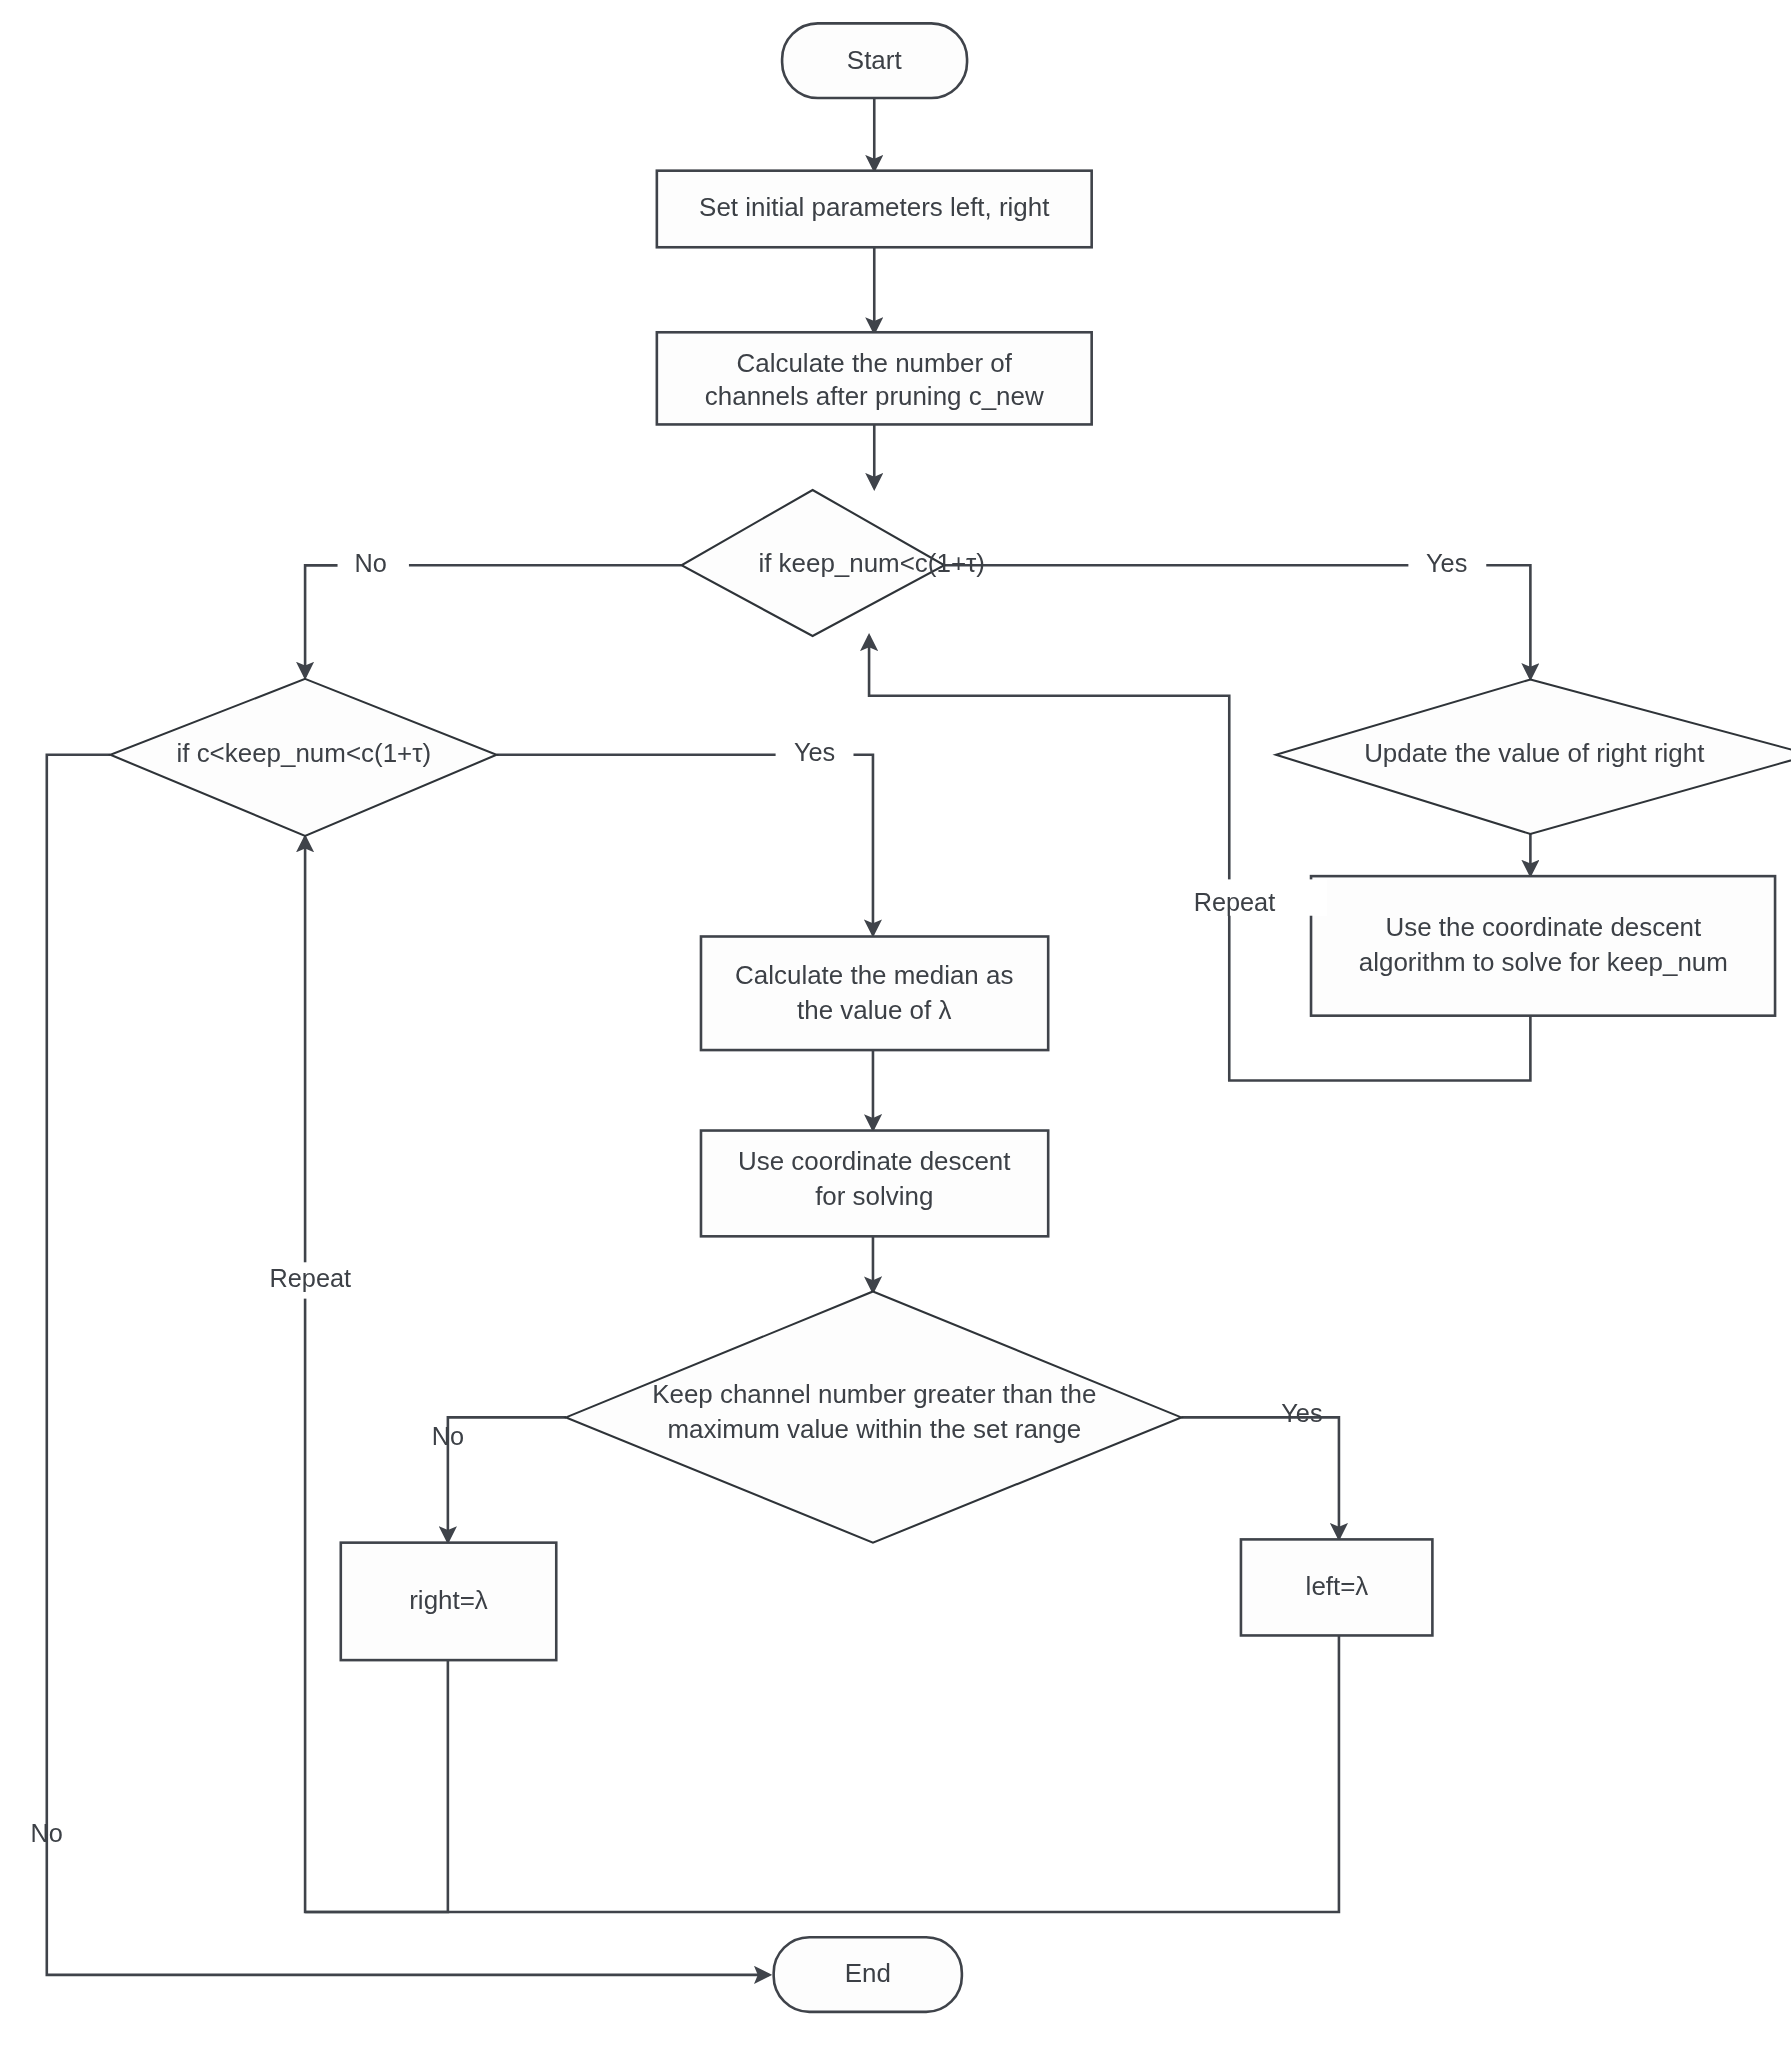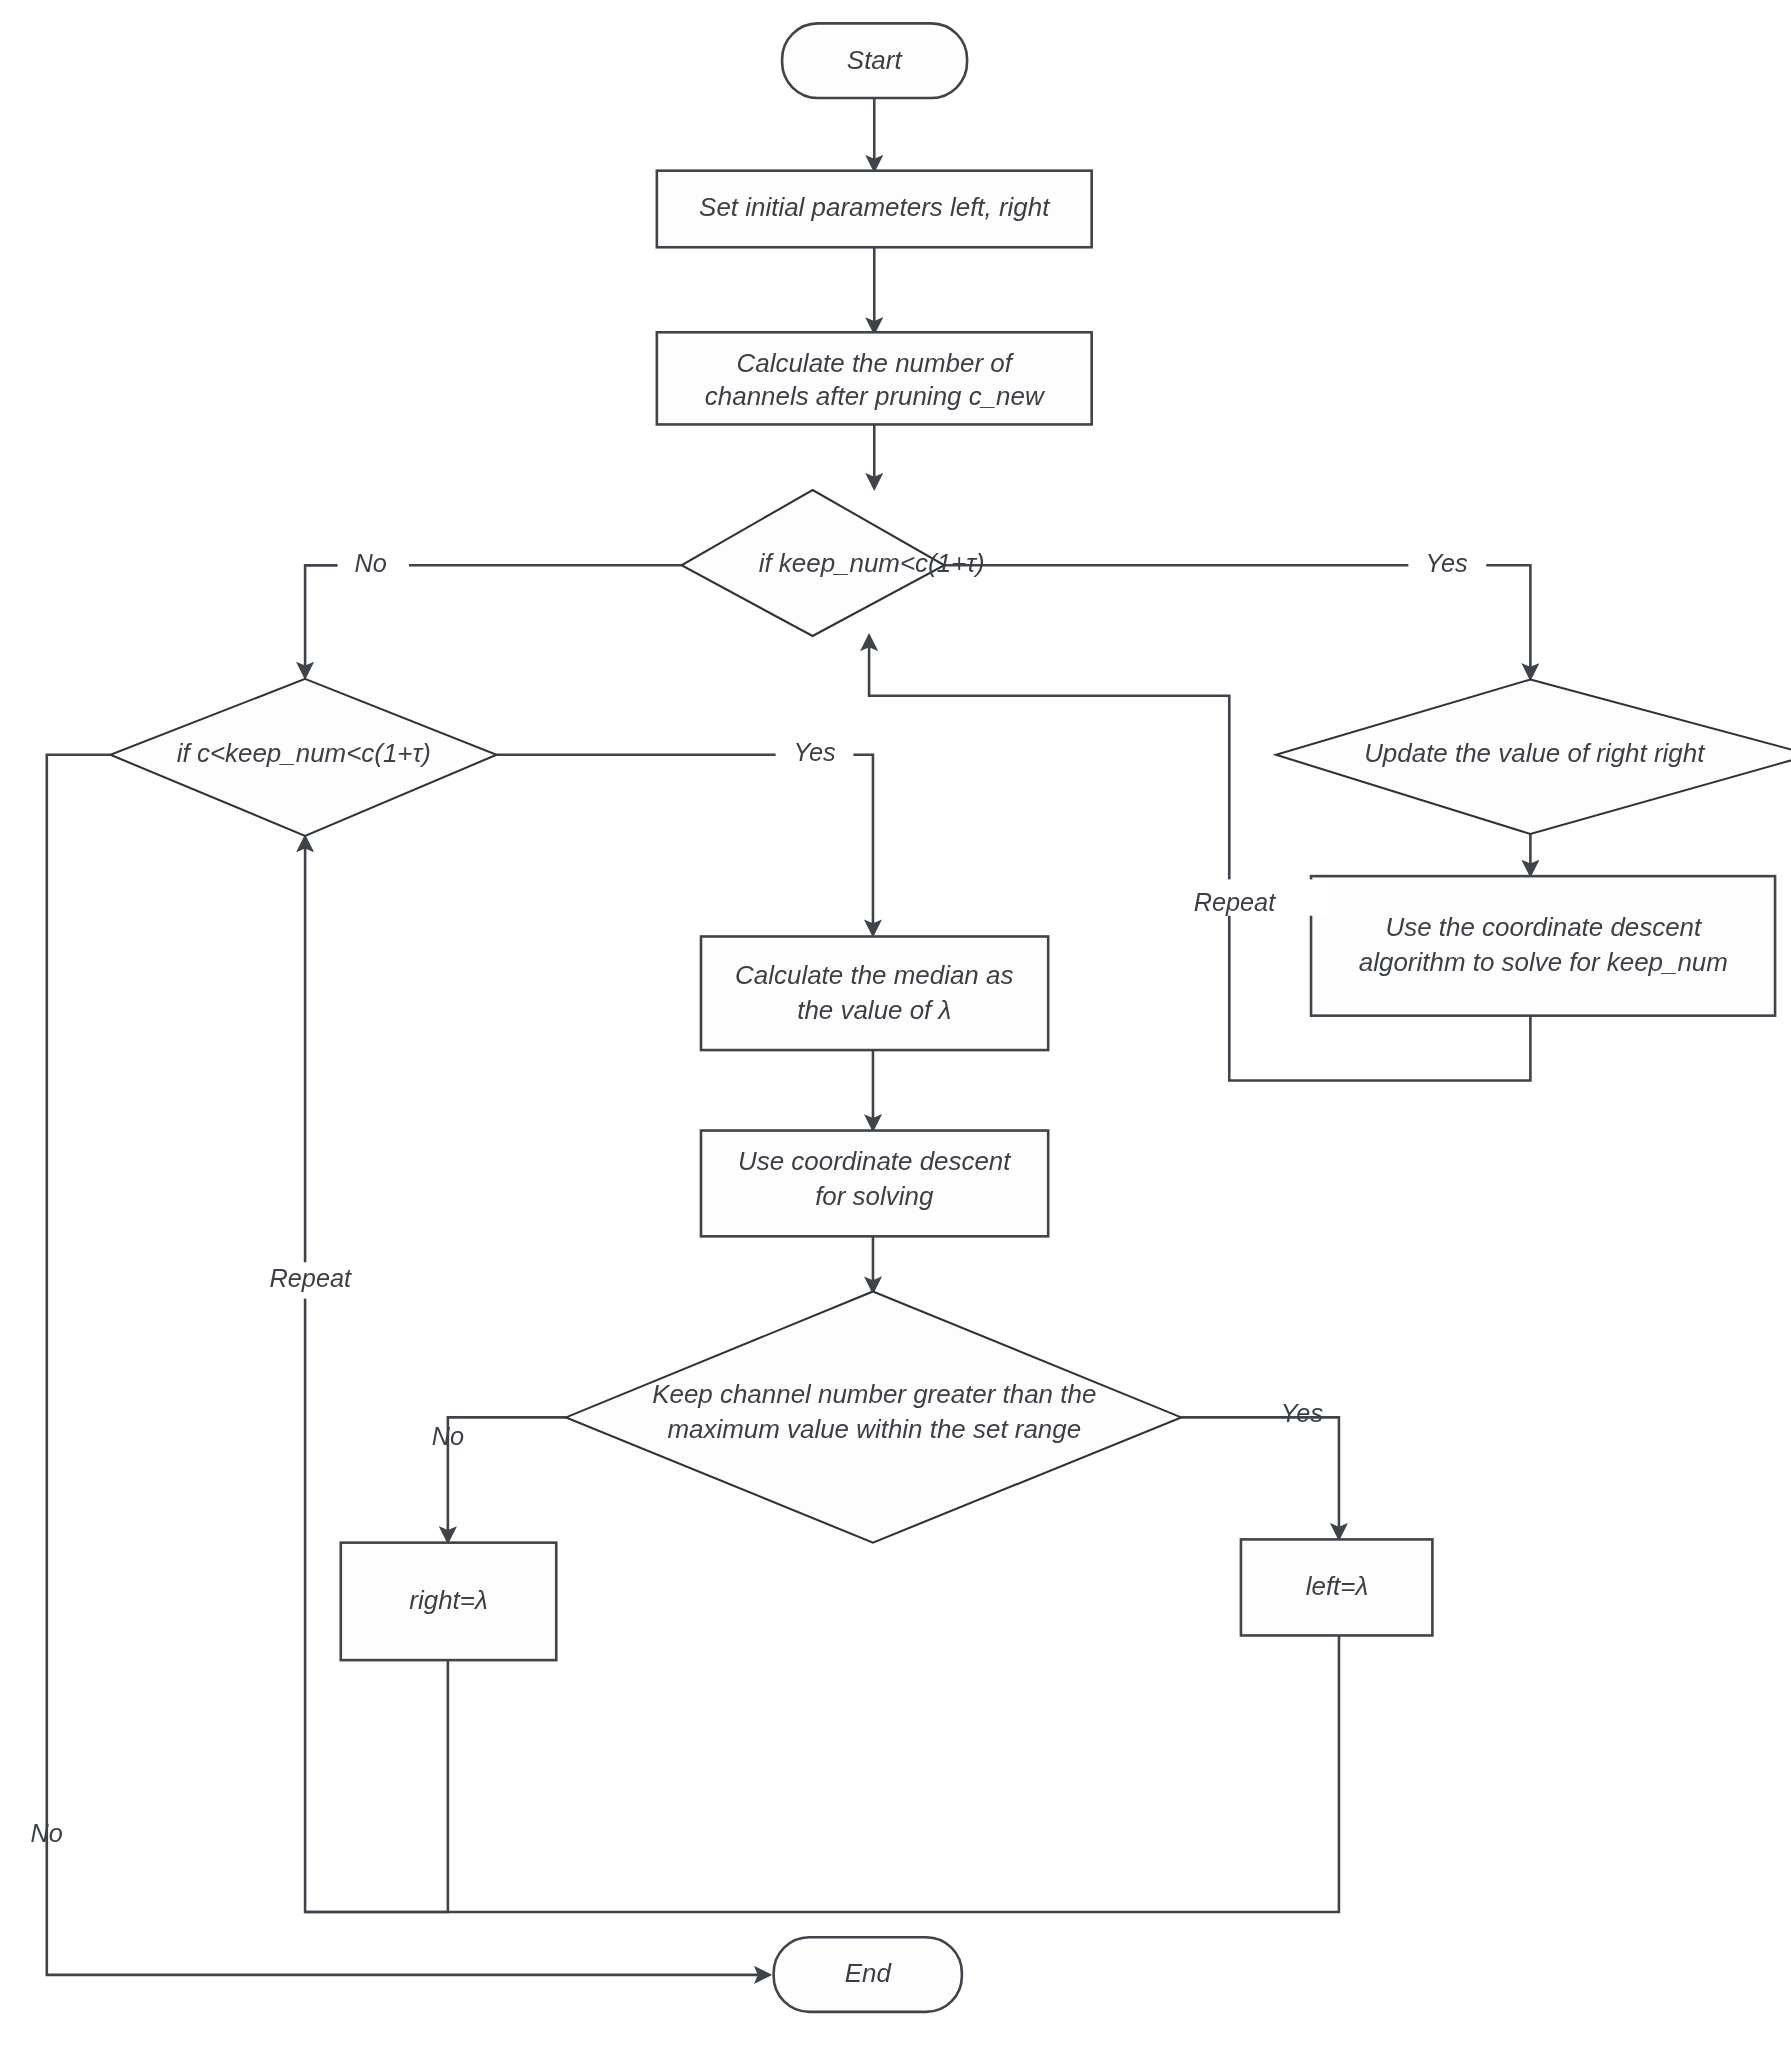--- a/index.html
+++ b/index.html
@@ -6,21 +6,20 @@
     margin: 0;
     padding: 0;
     background: #ffffff;
   }
   #page {
     position: relative;
     width: 1792px;
     height: 2056px;
     background: #ffffff;
     font-family: "Liberation Sans", sans-serif;
-    font-style: italic;
   }
   #flow-svg {
     position: absolute;
     top: 0;
     left: 0;
     width: 1792px;
     height: 2056px;
   }
   .shape-stroke { stroke: #3f434a; stroke-width: 4; fill: #fdfdfd; }
   .shape-stroke-thin { stroke: #2e3338; stroke-width: 3.2; fill: #fdfdfd; }

